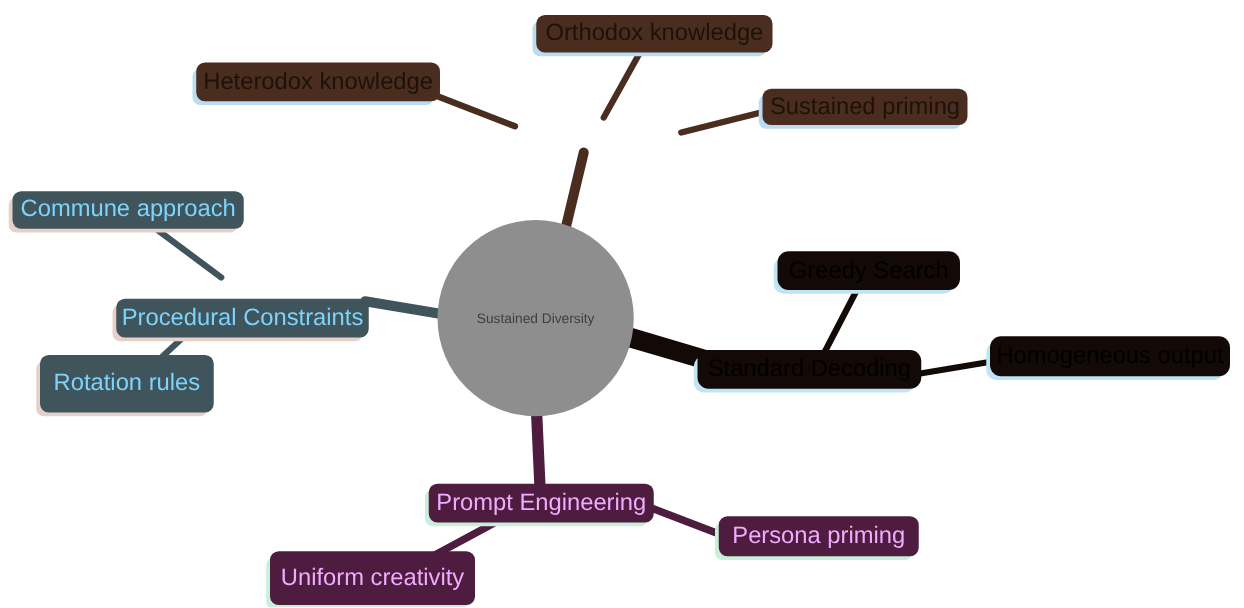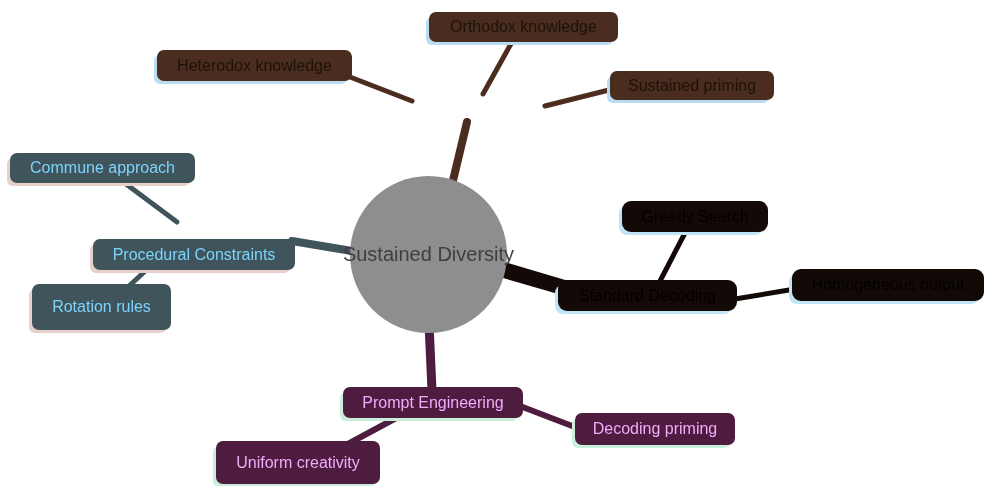--- a/index.html
+++ b/index.html
@@ -8,37 +8,37 @@
     width:995px;height:486px;
     background:#ffffff;
     font-family:"Liberation Sans", sans-serif;
     overflow:hidden;
   }
   .edges{position:absolute;left:0;top:0;}
   .node{
     position:absolute;
     display:flex;align-items:center;justify-content:center;
     border-radius:7px;
-    font-size:16px;
+    font-size:19px;
     color:#141414;
     white-space:nowrap;
     box-sizing:border-box;
     cursor:default;
   }
   .brown{background:#4A2D1E;box-shadow:-4px 4px 0 -1px #B9DCF2;color:#1d120a;}
   .slate{background:#3F555B;box-shadow:-4px 4px 0 -1px #E7D0CA;color:#7dd3fc;}
   .black{background:#130A07;box-shadow:-4px 4px 0 -1px #BFE4F5;color:#000000;}
   .purple{background:#4E1C3E;box-shadow:-4px 4px 0 -1px #C9EED9;color:#f0abfc;}
   .center-node{
     position:absolute;
     left:350px;top:176px;width:157px;height:157px;
     border-radius:50%;
     background:#8E8E8E;
     display:flex;align-items:center;justify-content:center;
-    font-size:20px;color:#3F3F3F;
+    font-size:11px;color:#3F3F3F;
     white-space:nowrap;
   }
   
   .n-orthodox{left:429px;top:12px;width:189px;height:30px;}
   .n-heterodox{left:157px;top:50px;width:195px;height:31px;}
   .n-novelty{left:610px;top:71px;width:164px;height:29px;}
   .n-quest{left:399px;top:92px;width:148px;height:30px;}
   .n-commune{left:10px;top:153px;width:185px;height:30px;}
   .n-procedural{left:93px;top:219px;width:202px;height:31px;margin-top:20px;}
   .n-rotation{left:32px;top:284px;width:139px;height:46px;}
@@ -108,16 +108,16 @@
     <span>Homogeneous output</span>
   </div>
 
   <div class="node purple n-prompt">
     <span>Prompt Engineering</span>
   </div>
   <div class="node purple n-uniform">
     <span>Uniform creativity</span>
   </div>
   <div class="node purple n-persona">
-    <span>Decoding priming</span>
+    <span>Persona priming</span>
   </div>
 
 </div>
 
 </body></html>

